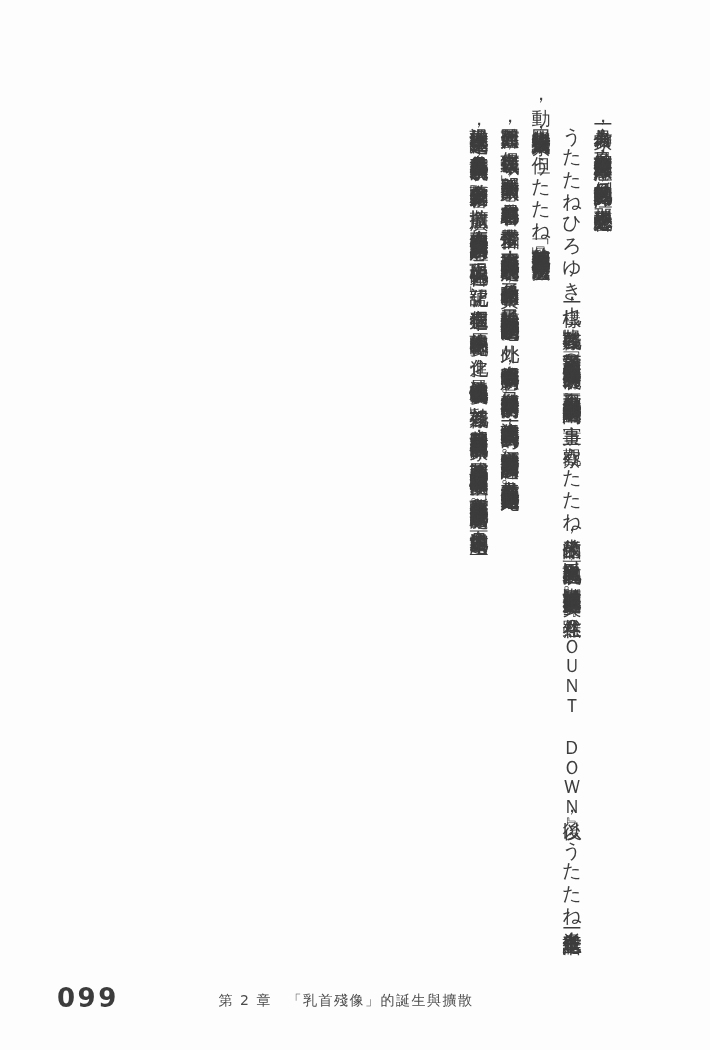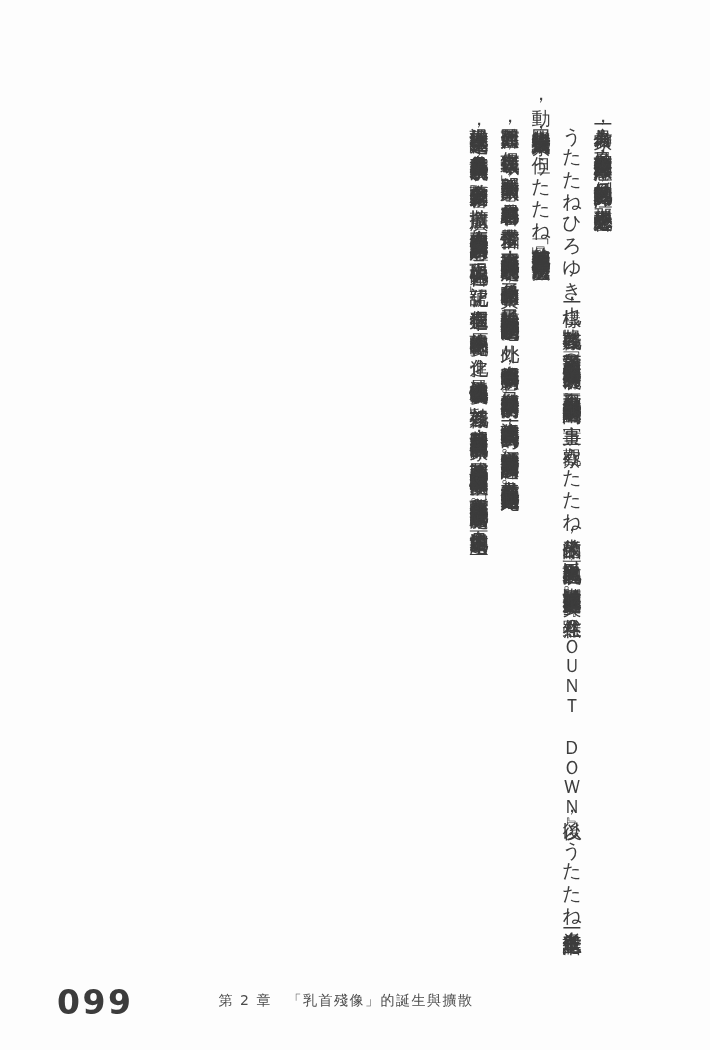--- a/index.html
+++ b/index.html
@@ -41,21 +41,21 @@
     left: 0;
     top: 983px;
     width: 710px;
     height: 34px;
     font-family: "DejaVu Sans", "Liberation Sans", sans-serif;
   }
   .pagenum {
     position: absolute;
     left: 57px;
     top: 0;
-    font-size: 33px;
+    font-size: 26px;
     font-weight: bold;
     color: #3c3c3c;
     letter-spacing: 2.5px;
   }
   .chapter {
     position: absolute;
     left: 0;
     top: 9px;
     width: 710px;
     text-align: center;

